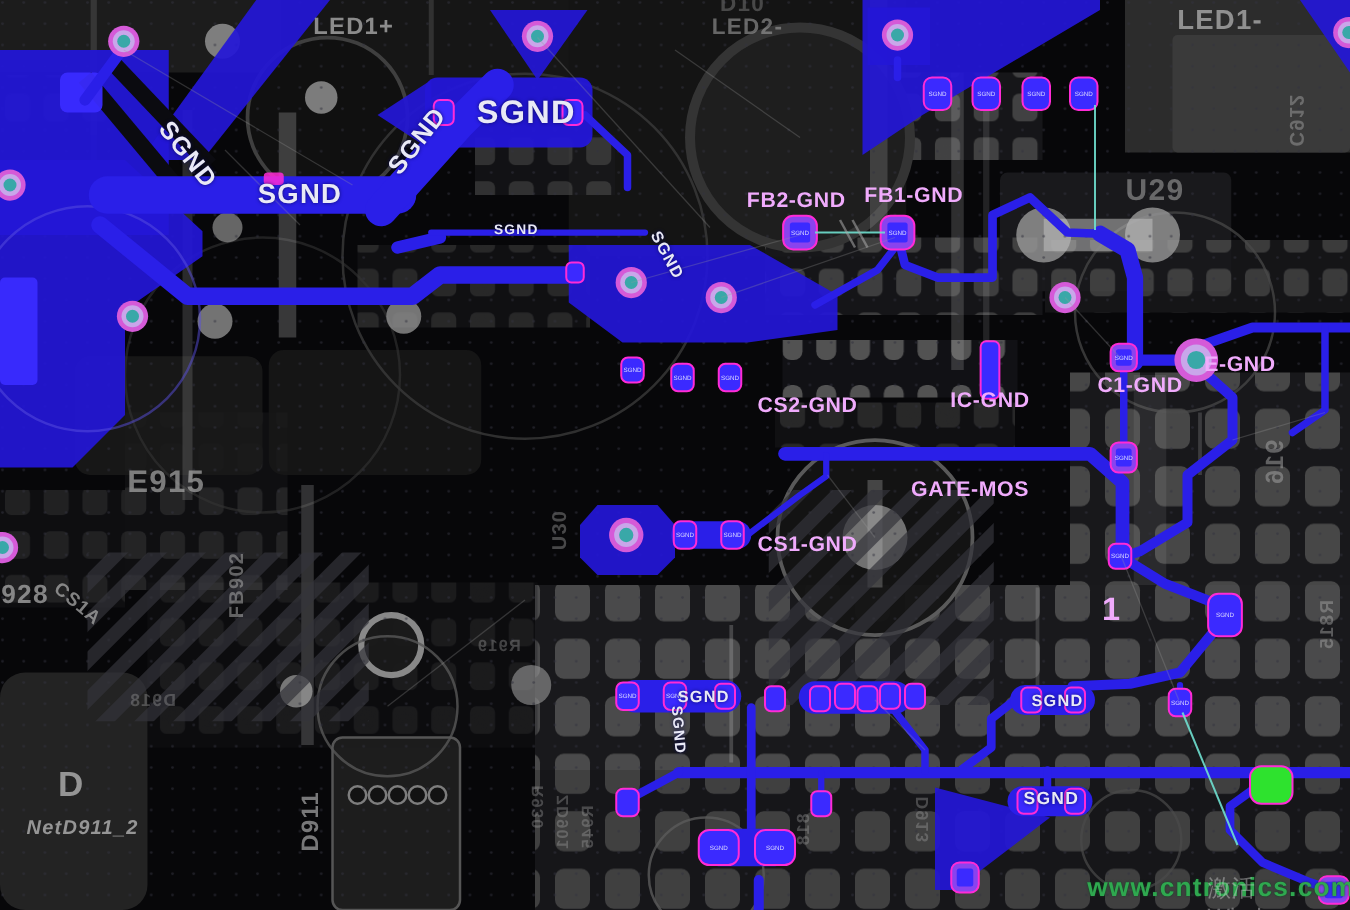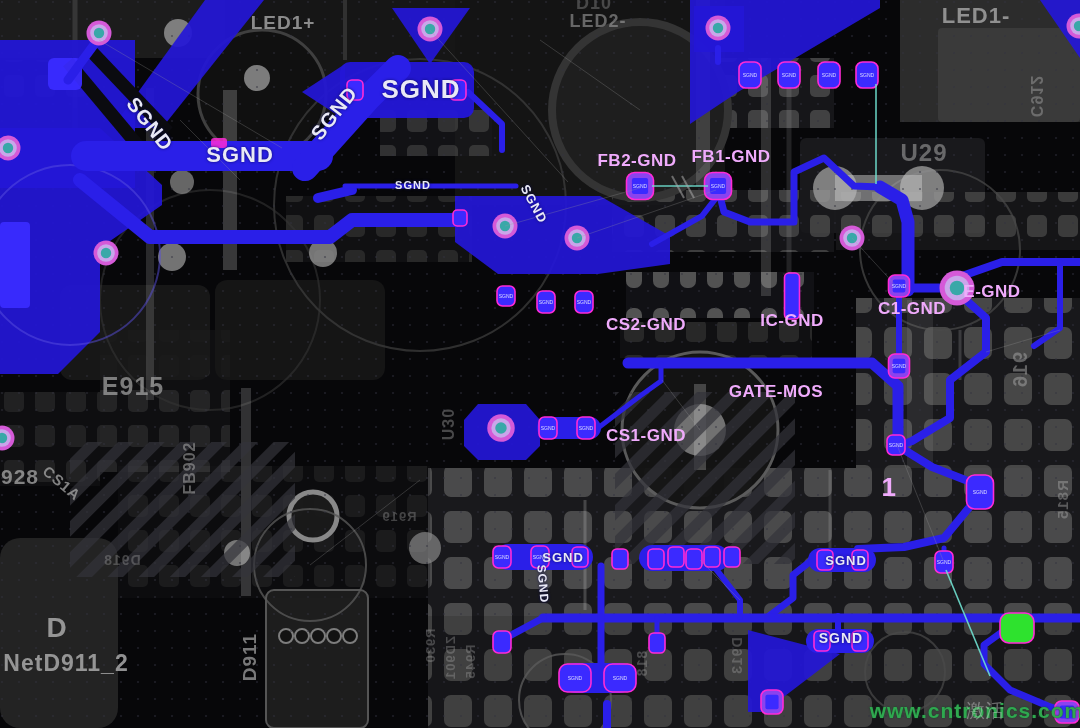--- a/index.html
+++ b/index.html
@@ -425,21 +425,21 @@
       <div class="lbl lbl-silk" style="left: 598px; top: 21px; font-size: 18px; opacity: 0.55; transform: translate(-50%, -50%) rotate(0deg);">LED2-</div>
       <div class="lbl lbl-silk" style="left: 976px; top: 16px; font-size: 22px; opacity: 0.8; transform: translate(-50%, -50%) rotate(0deg);">LED1-</div>
       <div class="lbl lbl-silk" style="left: 1036px; top: 96px; font-size: 16px; opacity: 0.45; transform: translate(-50%, -50%) rotate(90deg) scale(-1, 1);">C912</div>
       <div class="lbl lbl-silk" style="left: 893px; top: 153px; font-size: 24px; opacity: 0.55; transform: translate(-50%, -50%) rotate(0deg); margin-left: 31px;">U29</div>
       <div class="lbl lbl-silk" style="left: 133px; top: 386px; font-size: 25px; opacity: 0.7; transform: translate(-50%, -50%) rotate(0deg);">E915</div>
       <div class="lbl lbl-silk" style="left: 190px; top: 468px; font-size: 16px; opacity: 0.55; transform: translate(-50%, -50%) rotate(-90deg);">FB902</div>
       <div class="lbl lbl-silk" style="left: 20px; top: 458px; font-size: 21px; opacity: 0.75; transform: translate(-50%, -50%) rotate(0deg); margin-top: 18px;">928</div>
       <div class="lbl lbl-silk" style="left: 62px; top: 483px; font-size: 15px; opacity: 0.75; transform: translate(-50%, -50%) rotate(40deg);">CS1A</div>
       <div class="lbl lbl-silk" style="left: 122px; top: 560px; font-size: 14px; opacity: 0.35; transform: translate(-50%, -50%) rotate(0deg) scale(-1, 1);">D918</div>
       <div class="lbl lbl-silk" style="left: 57px; top: 628px; font-size: 28px; opacity: 0.85; transform: translate(-50%, -50%) rotate(0deg);">D</div>
-      <div class="lbl lbl-silk" style="left: 66px; top: 663px; font-size: 23px; opacity: 0.85; transform: translate(-50%, -50%) rotate(0deg);">NetD911_2</div>
+      <div class="lbl lbl-silk" style="left: 66px; top: 663px; font-size: 16px; opacity: 0.85; transform: translate(-50%, -50%) rotate(0deg); font-style: italic;">NetD911_2</div>
       <div class="lbl lbl-silk" style="left: 249px; top: 657px; font-size: 19px; opacity: 0.7; transform: translate(-50%, -50%) rotate(-90deg);">D911</div>
       <div class="lbl lbl-silk" style="left: 449px; top: 424px; font-size: 16px; opacity: 0.4; transform: translate(-50%, -50%) rotate(-90deg);">U30</div>
       <div class="lbl lbl-silk" style="left: 399px; top: 516px; font-size: 13px; opacity: 0.35; transform: translate(-50%, -50%) rotate(0deg) scale(-1, 1);">R919</div>
       <div class="lbl lbl-silk" style="left: 1020px; top: 370px; font-size: 20px; opacity: 0.5; transform: translate(-50%, -50%) rotate(-90deg) scale(-1, 1);">916</div>
       <div class="lbl lbl-silk" style="left: 1062px; top: 500px; font-size: 15px; opacity: 0.45; transform: translate(-50%, -50%) rotate(-90deg) scale(-1, 1);">R815</div>
       <div class="lbl lbl-silk" style="left: 430px; top: 646px; font-size: 13px; opacity: 0.35; transform: translate(-50%, -50%) rotate(-90deg) scale(-1, 1);">R930</div>
       <div class="lbl lbl-silk" style="left: 450px; top: 658px; font-size: 13px; opacity: 0.35; transform: translate(-50%, -50%) rotate(-90deg) scale(-1, 1);">ZD901</div>
       <div class="lbl lbl-silk" style="left: 470px; top: 662px; font-size: 13px; opacity: 0.35; transform: translate(-50%, -50%) rotate(-90deg) scale(-1, 1);">R945</div>
       <div class="lbl lbl-silk" style="left: 737px; top: 656px; font-size: 14px; opacity: 0.35; transform: translate(-50%, -50%) rotate(-90deg) scale(-1, 1);">D913</div>
       <div class="lbl lbl-silk" style="left: 642px; top: 664px; font-size: 14px; opacity: 0.35; transform: translate(-50%, -50%) rotate(-90deg) scale(-1, 1);">818</div>

